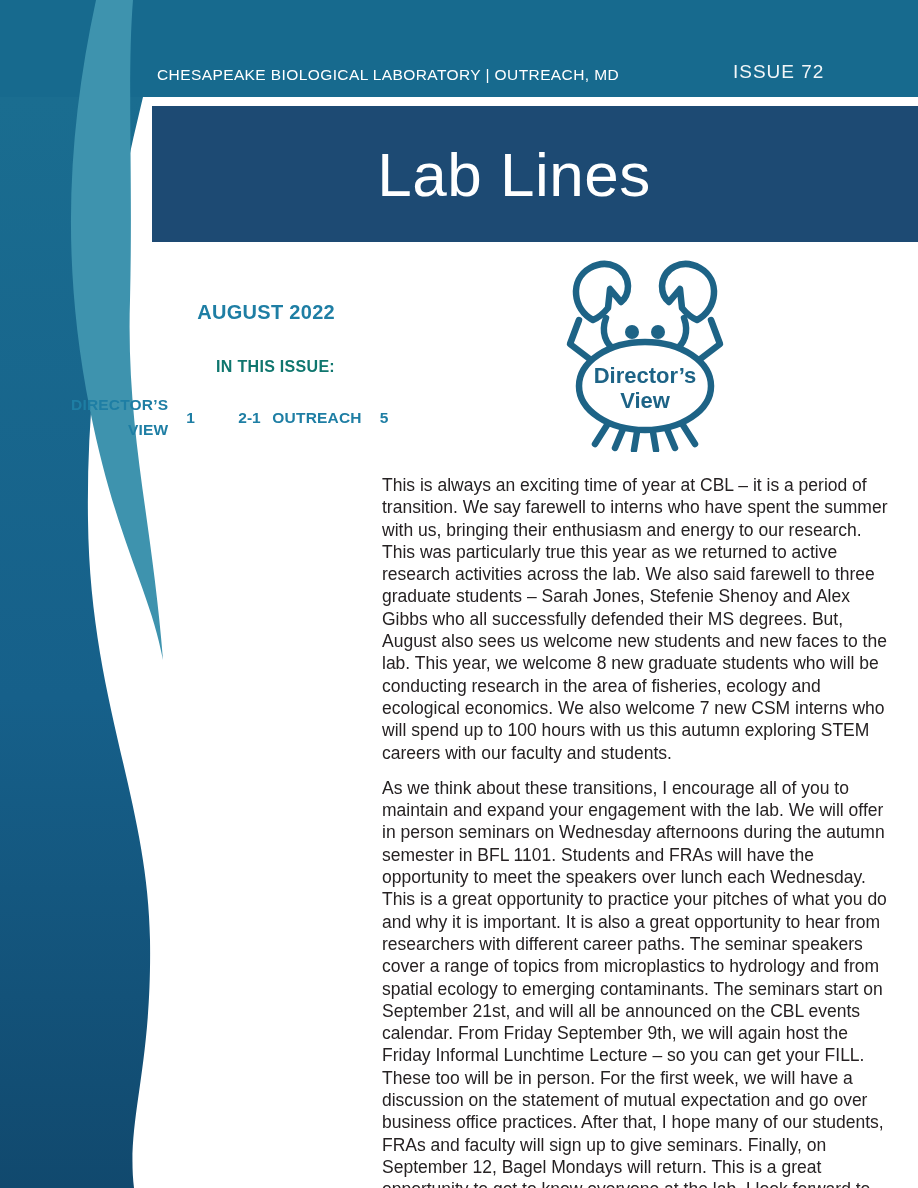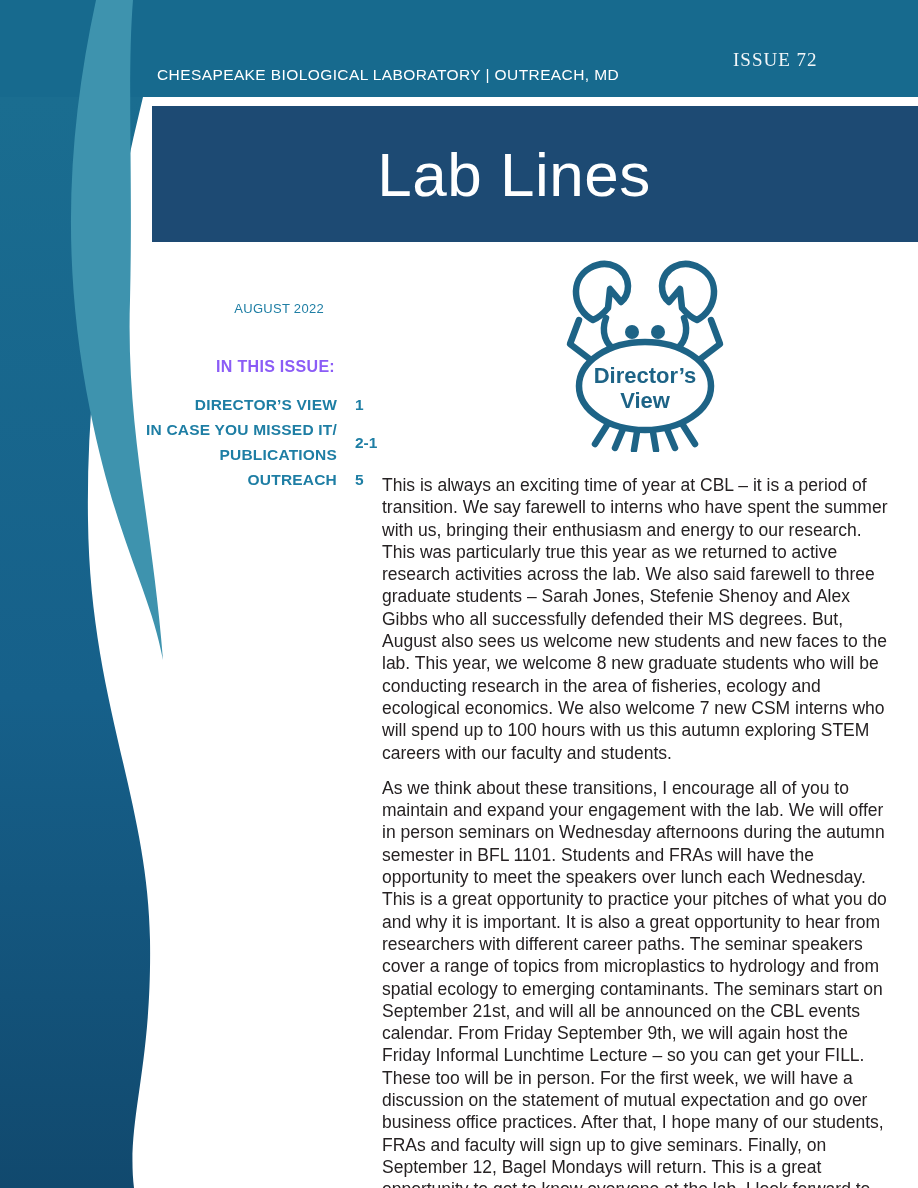--- a/index.html
+++ b/index.html
@@ -11,40 +11,40 @@
     font-family:"Liberation Sans", sans-serif;
     margin:0 auto;
   }
   .bg-layer{position:absolute;inset:0;width:918px;height:1188px;}
   .header-org{
     position:absolute;top:66px;left:157px;
     color:#ffffff;font-size:15.5px;letter-spacing:0.4px;font-weight:400;
     white-space:nowrap;
   }
   .header-issue{
-    position:absolute;top:49px;left:733px;
-    color:#f2f6f8;font-size:19px;letter-spacing:1px;font-weight:400;font-family:Liberation Serif, serif;
+    position:absolute;top:61px;left:733px;
+    color:#f2f6f8;font-size:19px;letter-spacing:1px;font-weight:400;
   }
   .banner-title{
     position:absolute;top:106px;left:152px;width:766px;height:136px;
     display:flex;align-items:center;justify-content:center;
     padding-right:92px;box-sizing:border-box;
     color:#ffffff;font-size:62px;font-weight:300;letter-spacing:0.5px;margin-left:25px;
   }
   .sidebar-date{
-    position:absolute;top:301px;left:60px;width:264px;
-    text-align:right;color:#1e7ea4;font-size:13px;font-weight:400;letter-spacing:0.3px;
+    position:absolute;top:301px;left:71px;width:264px;
+    text-align:right;color:#1e7ea4;font-size:20px;font-weight:700;letter-spacing:0.3px;
   }
   .sidebar-heading{
     position:absolute;top:358px;left:71px;width:264px;
-    text-align:right;color:#8b5cf6;font-size:16px;font-weight:700;letter-spacing:0.3px;
+    text-align:right;color:#0f766e;font-size:16px;font-weight:700;letter-spacing:0.3px;
   }
   .toc{
     position:absolute;top:392px;left:71px;width:318px;
-    display:flex;flex-direction:column;
+    display:flex;
   }
   .toc-row{display:flex;align-items:center;}
   .toc-label{
     flex:1;text-align:right;color:#1e7ea4;
     font-size:15.5px;font-weight:700;line-height:25px;letter-spacing:0.2px;
     white-space:pre-line;
   }
   .toc-page{
     width:34px;margin-left:18px;text-align:left;color:#1e7ea4;
     font-size:15.5px;font-weight:700;line-height:25px;
@@ -88,22 +88,20 @@
 
   <div class="sidebar-date">AUGUST 2022</div>
   <div class="sidebar-heading">IN THIS ISSUE:</div>
 
   <div class="toc">
     <div class="toc-row">
       <span class="toc-label">DIRECTOR’S VIEW</span>
       <span class="toc-page">1</span>
     </div>
     <div class="toc-row">
-      <span class="toc-label">IN CASE YOU MISSED IT/
-PUBLICATIONS</span>
       <span class="toc-page">2-1</span>
     </div>
     <div class="toc-row">
       <span class="toc-label">OUTREACH</span>
       <span class="toc-page">5</span>
     </div>
   </div>
 
   <div class="stamp">
     <svg viewBox="0 0 176 196">

